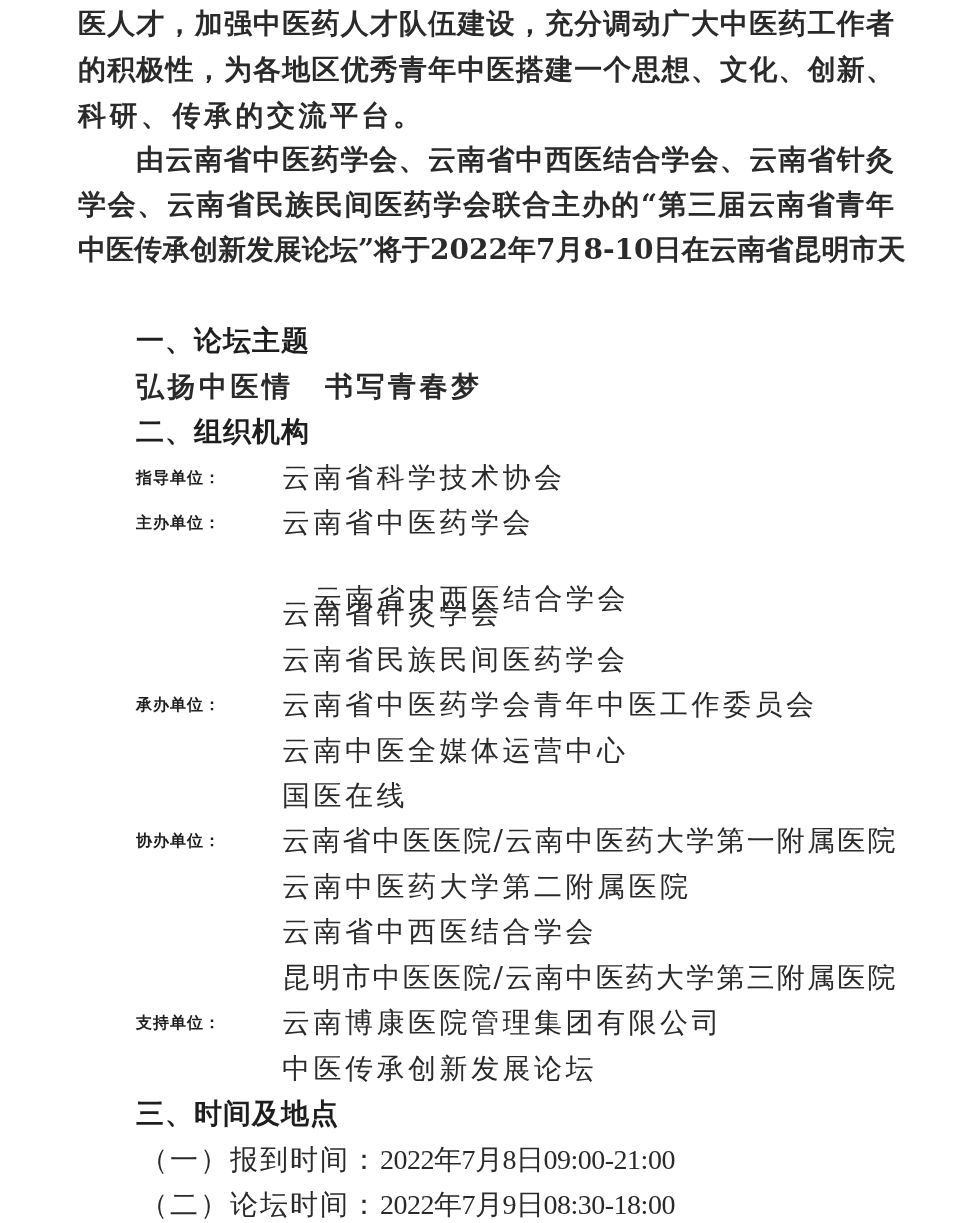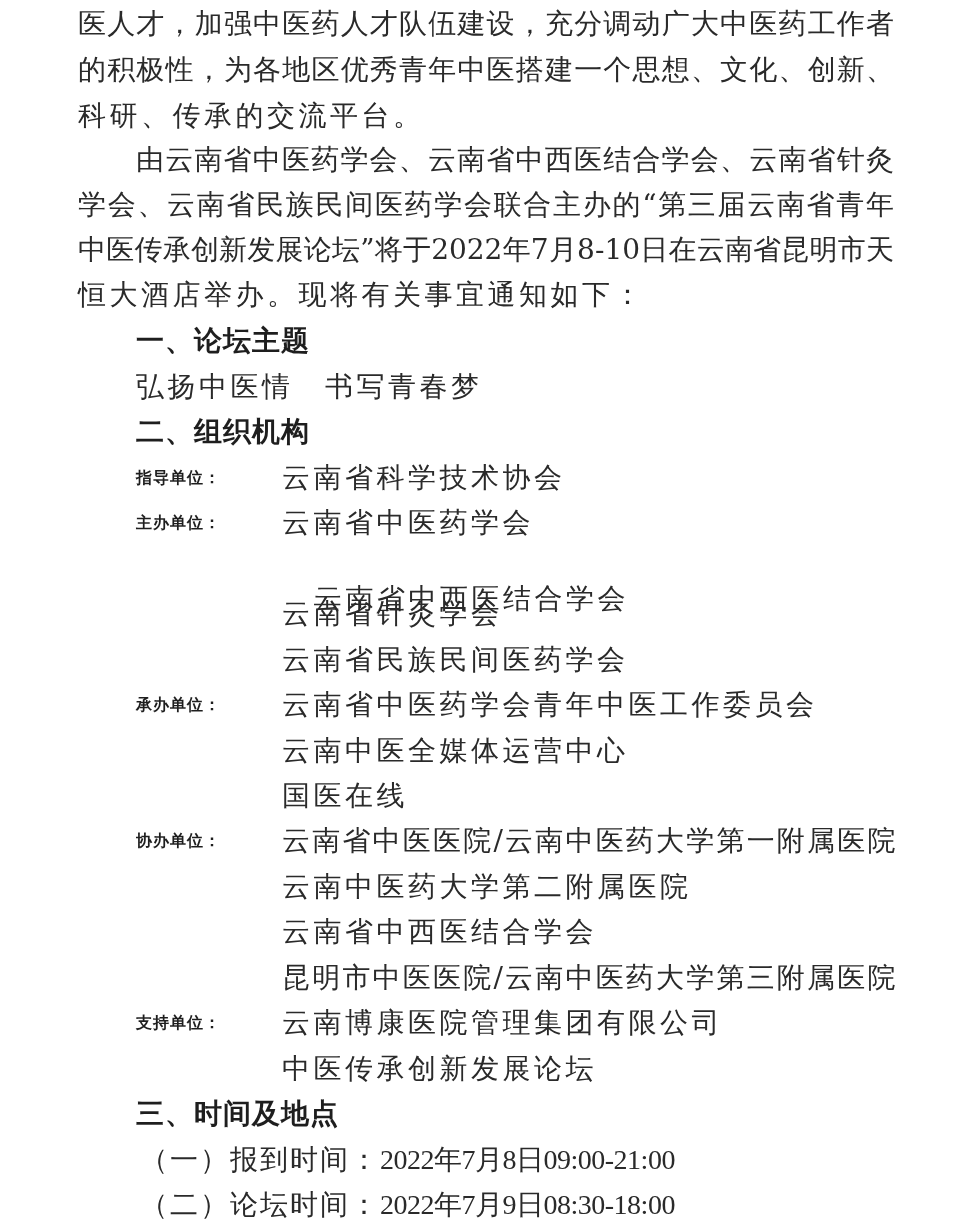--- a/index.html
+++ b/index.html
@@ -23,21 +23,21 @@
       height: 1223px;
     }
     .line {
       position: absolute;
       left: 78px;
       font-size: 28px;
       line-height: 46px;
       height: 46px;
       white-space: nowrap;
       letter-spacing: 3.5px;
-      font-weight: 400;
+      font-weight: 700;
     }
     .justify {
       width: 816px;
       text-align: justify;
       text-align-last: justify;
       letter-spacing: 0;
     }
     .indent { left: 136px; }
     .heading {
       left: 136px;
@@ -83,21 +83,20 @@
 
 <div class="page">
 
   <div class="line justify" style="top:1px;">医人才，加强中医药人才队伍建设，充分调动广大中医药工作者</div>
   <div class="line justify" style="top:47px;">的积极性，为各地区优秀青年中医搭建一个思想、文化、创新、</div>
   <div class="line" style="top:93px;">科研、传承的交流平台。</div>
 
   <div class="line justify" style="top:182px;">学会、云南省民族民间医药学会联合主办的“第三届云南省青年</div>
   <div class="line indent" style="top:137px; width:758px; text-align:justify; text-align-last:justify; letter-spacing:0;">由云南省中医药学会、云南省中西医结合学会、云南省针灸</div>
   <div class="line justify" style="top:227px;">中医传承创新发展论坛”将于2022年7月8-10日在云南省昆明市天</div>
-  <div class="line" style="top:272px;">恒大酒店举办。现将有关事宜通知如下：</div>
 
   <div class="line heading" style="top:318px;">一、论坛主题</div>
   <div class="line indent" style="top:364px;">弘扬中医情　书写青春梦</div>
 
   <div class="line heading" style="top:409px;">二、组织机构</div>
 
   <div>
     <div class="org-label" style="top:455px;">指导单位：</div>
     <div class="org-value" style="top:455px;">云南省科学技术协会</div>
   </div>

